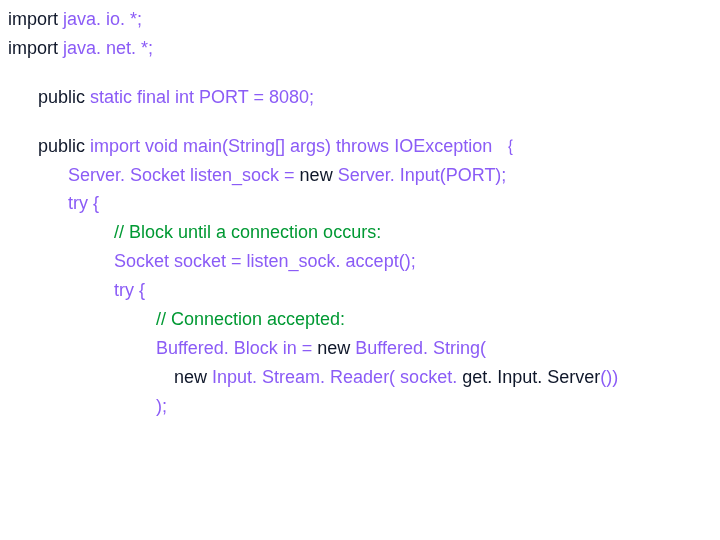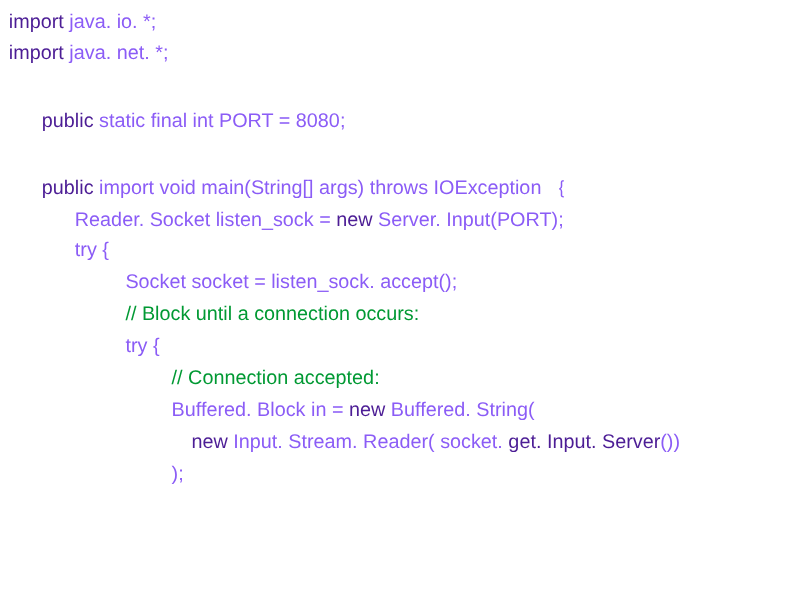--- a/index.html
+++ b/index.html
@@ -18,25 +18,25 @@
     line-height: 1.05;
   }
   .line {
     white-space: pre;
     margin: 0;
     padding: 2px 0 8px 0;
   }
   .gap {
     height: 20px;
   }
-  .kw-blue { color: #4c1d95; }
+  .kw-blue { color: #0f172a; }
   .kw-green { color: #009933; }
   .normal { color: #8b5cf6; }
   .i0 { padding-left: 0px; }
-  .i1 { padding-left: 30px; margin-top: 12px; }
+  .i1 { padding-left: 30px; }
   .i2 { padding-left: 60px; }
   .i3 { padding-left: 106px; }
   .i4 { padding-left: 148px; }
   .i5 { padding-left: 166px; }
 </style>
 </head>
 <body>
 
 <div class="page">
 
@@ -46,27 +46,27 @@
 
 <div class="gap"></div>
 
 
 <div class="line i1"><span class="kw-blue">public</span><span class="normal"> static final int PORT = 8080; </span></div>
 
 <div class="gap"></div>
 
 <div class="line i1"><span class="kw-blue">public</span><span class="normal"> import void main(String[] args) throws IOException ｛</span></div>
 
-<div class="line i2"><span class="normal">Reader. Socket listen_sock = </span><span class="kw-blue">new</span><span class="normal"> Server. Input(PORT); </span></div>
+<div class="line i2"><span class="normal">Server. Socket listen_sock = </span><span class="kw-blue">new</span><span class="normal"> Server. Input(PORT); </span></div>
 
 <div class="line i2"><span class="normal">try {</span></div>
 
+<div class="line i3"><span class="kw-green">// Block until a connection occurs: </span></div>
+
 <div class="line i3"><span class="normal">Socket socket = listen_sock. accept(); </span></div>
-
-<div class="line i3"><span class="kw-green">// Block until a connection occurs: </span></div>
 
 <div class="line i3"><span class="normal">try {</span></div>
 
 <div class="line i4"><span class="kw-green">// Connection accepted: </span></div>
 
 <div class="line i4"><span class="normal">Buffered. Block in = </span><span class="kw-blue">new</span><span class="normal"> Buffered. String(</span></div>
 
 <div class="line i5"><span class="kw-blue">new</span><span class="normal"> Input. Stream. Reader( socket. </span><span class="kw-blue">get. Input. Server</span><span class="normal">())</span></div>
 
 <div class="line i4"><span class="normal">); </span></div>

